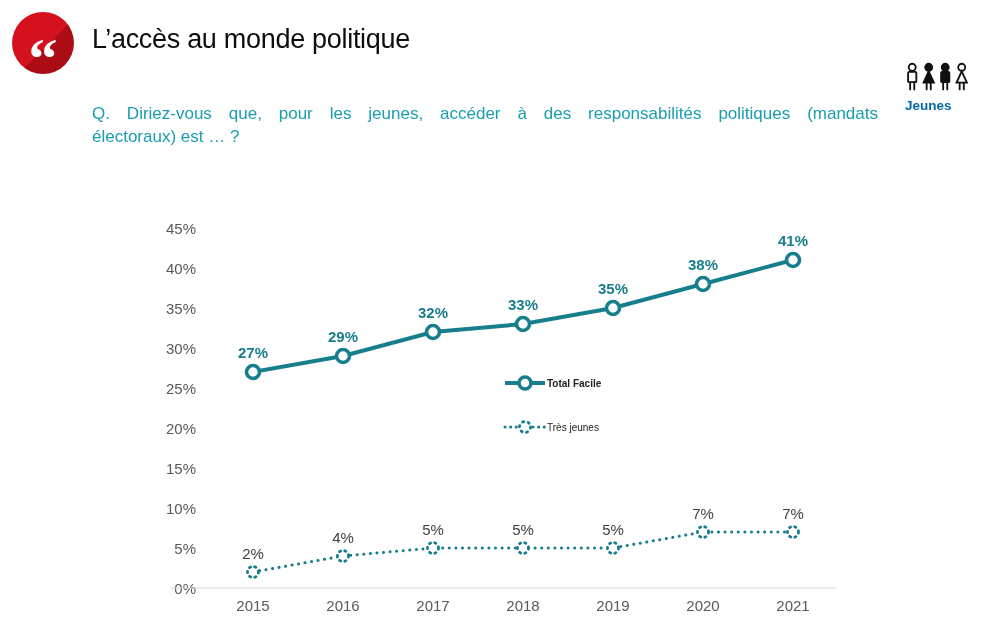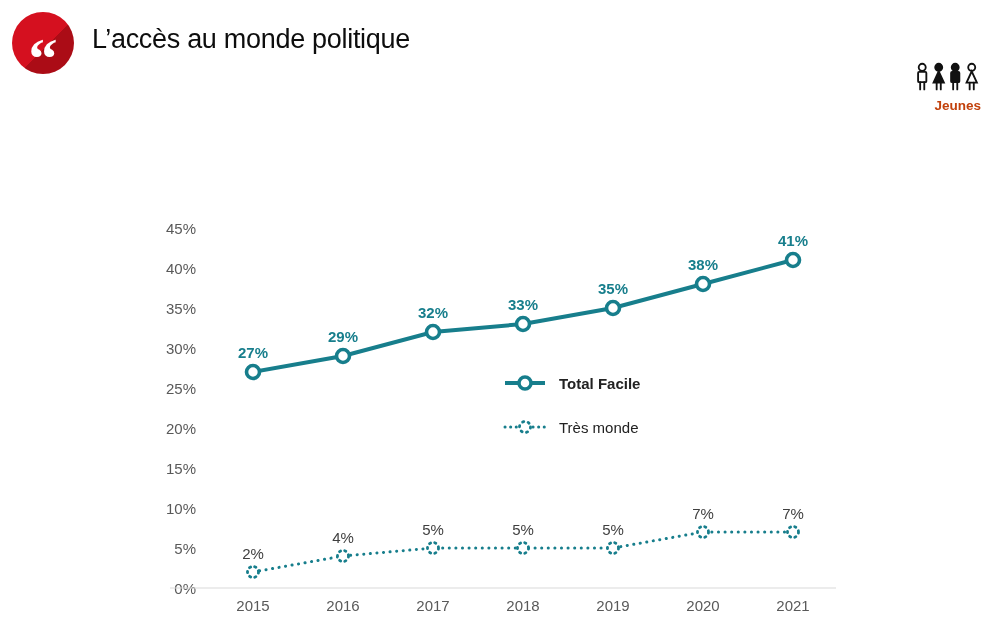--- a/index.html
+++ b/index.html
@@ -30,34 +30,34 @@
   }
   .question{
     position:absolute;left:92px;top:102px;width:786px;
     color:var(--question);
     font-size:17px;line-height:23px;
   }
   .qline.justify{text-align:justify;text-align-last:justify;}
   
   .audience{
     position:absolute;left:905px;top:62px;width:76px;
-    text-align:right;color:#c2410c;
+    text-align:left;color:#0369a1;
   }
   .audience .label{font-size:13.5px;font-weight:bold;margin-top:2px;}
   
   .chart-svg{position:absolute;left:0;top:0;width:985px;height:630px;}
   .tick{font-family:"Liberation Sans", sans-serif;font-size:15px;fill:var(--axis-text);}
   .dlabel{font-family:"Liberation Sans", sans-serif;font-size:15px;}
   .dlabel.bold{font-weight:bold;}
   .axis{stroke:var(--axis-line);stroke-width:1.2;}
   
   .legend{position:absolute;left:503px;top:369px;}
   .legend-row{display:flex;align-items:center;height:28px;margin-bottom:16px;color:var(--teal);}
   .legend-sample{width:44px;height:18px;flex:none;}
-  .legend-label{margin-left:12px;font-size:15px;color:#222222;}
+  .legend-label{font-size:10px;color:#222222;}
   .legend-label.bold{font-weight:bold;}
 </style>
 </head>
 <body>
 
 <div class="page">
 
   <svg class="chart-svg" id="chart-svg" viewBox="0 0 985 630">
       <text x="196" y="593.5" text-anchor="end" class="tick">0%</text>
       <text x="196" y="553.5" text-anchor="end" class="tick">5%</text>
@@ -106,20 +106,24 @@
       <circle cx="703" cy="532" r="5.5" fill="#fff" stroke="#177E8C" stroke-width="2.8" stroke-dasharray="1.2 4.2" stroke-linecap="round"></circle>
       <text x="703" y="519" text-anchor="middle" fill="#3F3F3F" class="dlabel">7%</text>
       <circle cx="793" cy="532" r="5.5" fill="#fff" stroke="#177E8C" stroke-width="2.8" stroke-dasharray="1.2 4.2" stroke-linecap="round"></circle>
       <text x="793" y="519" text-anchor="middle" fill="#3F3F3F" class="dlabel">7%</text>
     </svg>
 
   <div class="quote-badge">
     <span>“</span>
   </div>
   <h1 class="page-title">L’accès au monde politique</h1>
+  <div class="question">
+      <div class="qline justify">Q. Diriez-vous que, pour les jeunes, accéder à des responsabilités politiques (mandats</div>
+      <div class="qline">électoraux) est … ?</div>
+    </div>
 
   <div class="audience">
     <svg width="66" height="30" viewBox="0 0 64 28">
       <g stroke="#111" stroke-width="1.8" fill="none" stroke-linecap="round">
 
         <circle cx="7" cy="4.6" r="3.4" fill="#fff"></circle>
         <rect x="3" y="9" width="8" height="10" rx="1" fill="#fff"></rect>
         <line x1="5" y1="19" x2="5" y2="26"></line>
           <line x1="9" y1="19" x2="9" y2="26"></line>
 
@@ -148,17 +152,17 @@
         <line x1="2" y1="9" x2="42" y2="9" stroke="currentColor" stroke-width="4"></line>
         <circle cx="22" cy="9" r="6" fill="#fff" stroke="currentColor" stroke-width="3.5"></circle>
       </svg>
       <span class="legend-label bold">Total Facile</span>
     </div>
     <div class="legend-row">
       <svg class="legend-sample" viewBox="0 0 44 18">
         <line x1="2" y1="9" x2="42" y2="9" stroke="currentColor" stroke-width="3" stroke-dasharray="0.1 5.5" stroke-linecap="round"></line>
         <circle cx="22" cy="9" r="5.5" fill="#fff" stroke="currentColor" stroke-width="2.8" stroke-dasharray="1.2 4.5" stroke-linecap="round"></circle>
       </svg>
-      <span class="legend-label">Très monde</span>
+      <span class="legend-label">Très jeunes</span>
     </div>
   </div>
 
 </div>
 
 </body></html>

